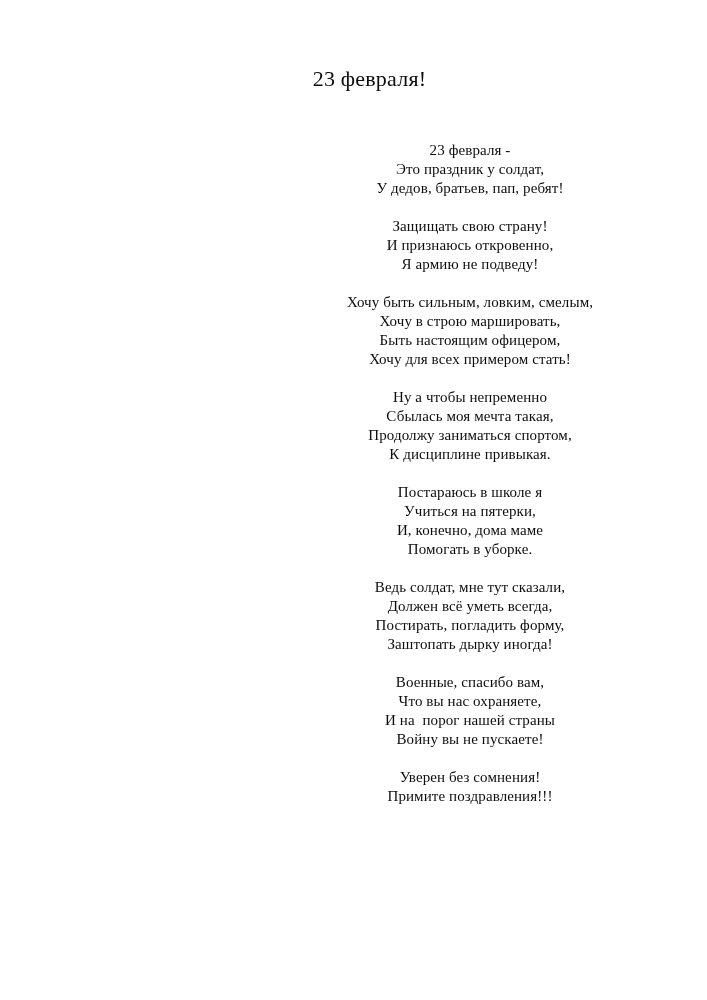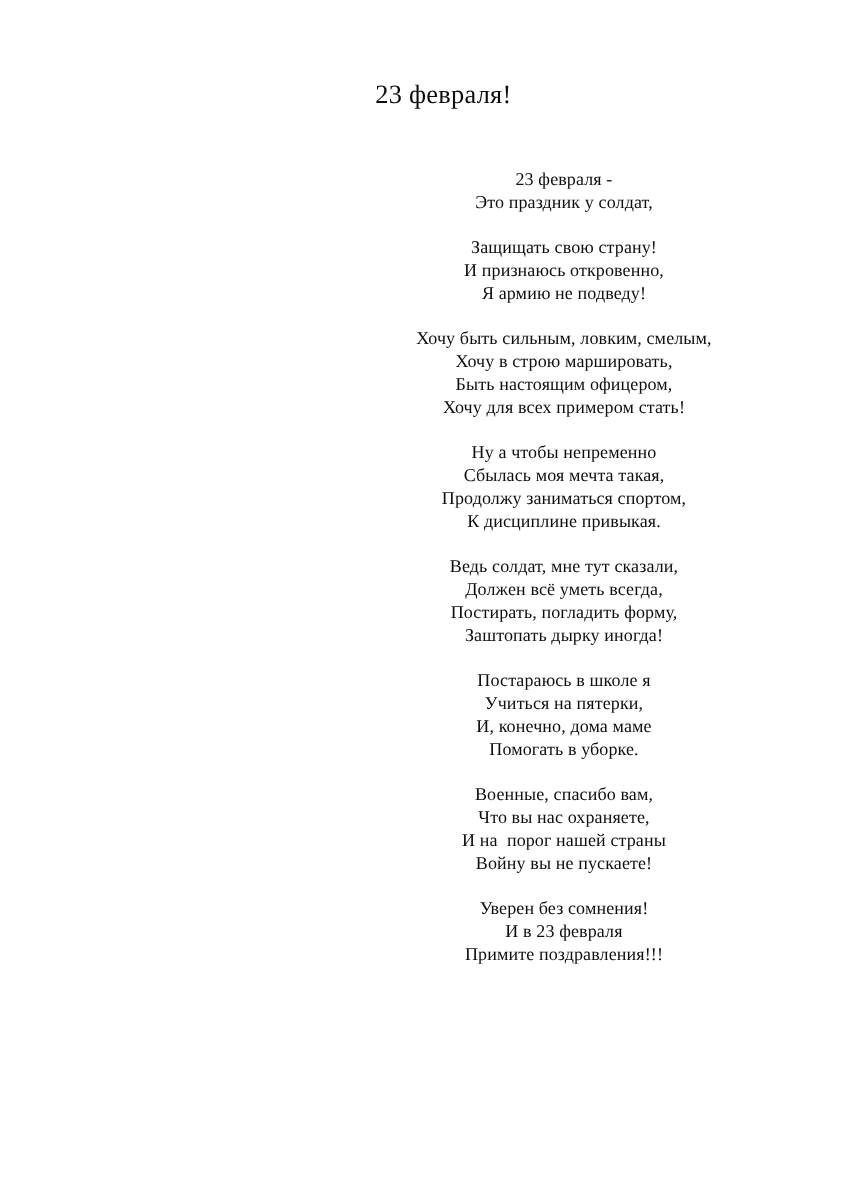--- a/index.html
+++ b/index.html
@@ -51,20 +51,21 @@
 
 <div class="page">
 
   <h1 class="doc-title">23 февраля!</h1>
 
   <div class="poem">
 
     <div class="stanza">
       <p class="line">23 февраля -</p>
       <p class="line">Это праздник у солдат,</p>
+      <p class="line">У дедов, братьев, пап, ребят!</p>
     </div>
 
     <div class="stanza">
       <p class="line">Защищать свою страну!</p>
       <p class="line">И признаюсь откровенно,</p>
       <p class="line">Я армию не подведу!</p>
     </div>
 
     <div class="stanza">
       <p class="line">Хочу быть сильным, ловким, смелым,</p>
@@ -74,40 +75,39 @@
     </div>
 
     <div class="stanza">
       <p class="line">Ну а чтобы непременно</p>
       <p class="line">Сбылась моя мечта такая,</p>
       <p class="line">Продолжу заниматься спортом,</p>
       <p class="line">К дисциплине привыкая.</p>
     </div>
 
     <div class="stanza">
+      <p class="line">Постараюсь в школе я</p>
+      <p class="line">Учиться на пятерки,</p>
+      <p class="line">И, конечно, дома маме</p>
+      <p class="line">Помогать в уборке.</p>
+    </div>
+
+    <div class="stanza">
       <p class="line">Ведь солдат, мне тут сказали,</p>
       <p class="line">Должен всё уметь всегда,</p>
       <p class="line">Постирать, погладить форму,</p>
       <p class="line">Заштопать дырку иногда!</p>
-    </div>
-
-    <div class="stanza">
-      <p class="line">Постараюсь в школе я</p>
-      <p class="line">Учиться на пятерки,</p>
-      <p class="line">И, конечно, дома маме</p>
-      <p class="line">Помогать в уборке.</p>
     </div>
 
     <div class="stanza">
       <p class="line">Военные, спасибо вам,</p>
       <p class="line">Что вы нас охраняете,</p>
       <p class="line">И на  порог нашей страны</p>
       <p class="line">Войну вы не пускаете!</p>
     </div>
 
     <div class="stanza">
       <p class="line">Уверен без сомнения!</p>
-      <p class="line">И в 23 февраля</p>
       <p class="line">Примите поздравления!!!</p>
     </div>
 
   </div>
 </div>
 
 </body></html>

